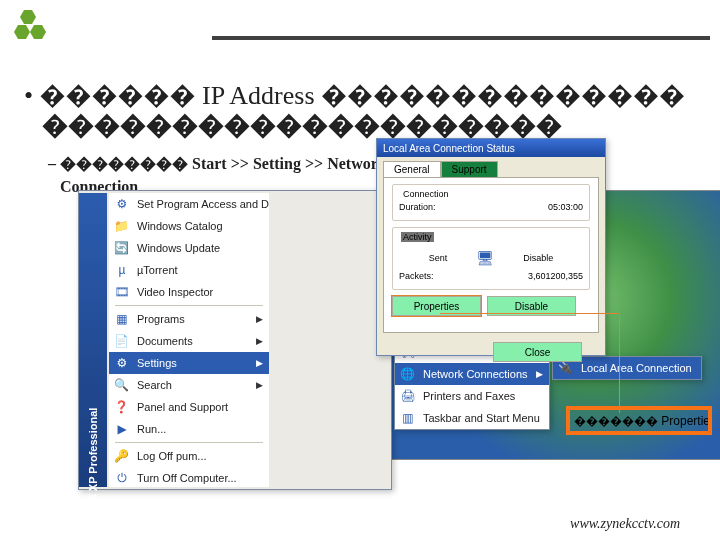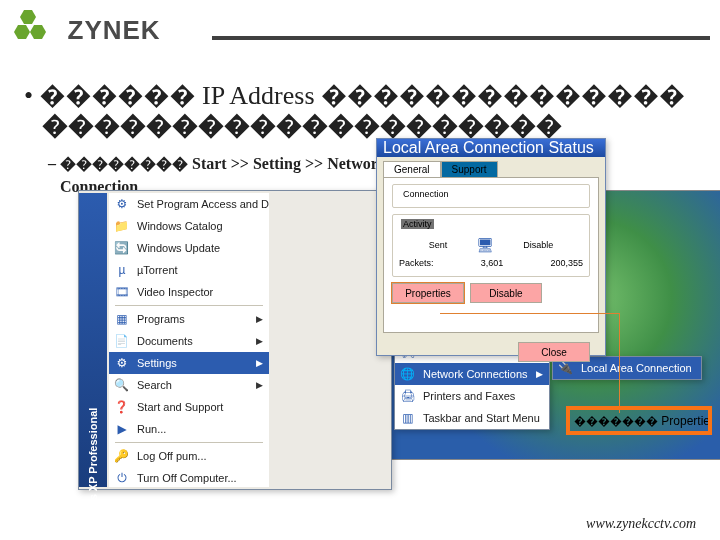--- a/index.html
+++ b/index.html
@@ -105,36 +105,36 @@
 
   
   .dlg {
     position: absolute; top: 138px; left: 376px;
     width: 230px; height: 218px;
     background: #ece9d8; border: 1px solid #6d87b3;
     font-family: Tahoma, sans-serif; font-size: 10px;
     box-shadow: 2px 2px 6px rgba(0,0,0,.25);
   }
   .dlg-title { height: 18px; background: linear-gradient(to bottom,#3a6fd6,#1d4aa1);
-    color:#fff; padding: 2px 6px; font-size: 16px; display:flex; align-items:center;}
+    color:#fff; padding: 2px 6px; font-size: 10px; display:flex; align-items:center;}
   .dlg-tabs { display:flex; padding: 4px 6px 0 6px; gap: 0; }
-  .dlg-tab { padding: 2px 10px; background:#0369a1; border:1px solid #aca899;
+  .dlg-tab { padding: 2px 10px; background:#15803d; border:1px solid #aca899;
     border-bottom:none; font-size:10px; }
   .dlg-tab.active { background:#fff; }
   .dlg-body { margin: 0 6px 6px 6px; background:#fff; border:1px solid #aca899;
     height: 156px; padding: 6px 8px; position:relative;}
   .dlg-group { border:1px solid #cfcabb; border-radius:2px; padding: 4px 6px 6px 6px;
     font-size:9px; margin-bottom:6px; }
   .dlg-row { display:flex; justify-content:space-between; font-size:9px; line-height:13px;}
   .dlg-act { display:flex; justify-content:center; align-items:center; gap:24px;
     margin-top:2px; font-size:9px; }
   .dlg-icon { width:28px; height:24px; display:inline-flex; align-items:center;
     justify-content:center; color:#2c5caf; font-size:14px;}
-  .dlg-btnrow { position:absolute; bottom:-30px; right:8px; display:flex; gap:6px;}
-  .dlg-btn { width:72px; height:20px; background:#fca5a5; border:1px solid #aca899;
+  .dlg-btnrow { position:absolute; bottom:-30px; right:16px; display:flex; gap:6px;}
+  .dlg-btn { width:89px; height:20px; background:#86efac; border:1px solid #aca899;
     font-size:10px; font-family: Tahoma,sans-serif; }
   .dlg-btn.hl { outline:1px solid #e08030;}
 
   
   .callout-line {
     position:absolute; top: 313px; left: 440px; width: 180px; height: 100px;
     border-top: 1px solid #e08030; border-right: 1px solid #e08030;
   }
   .callout-box {
     position:absolute; top: 406px; left: 566px; right:8px;
@@ -145,38 +145,37 @@
 
   
   .wallpaper {
     position:absolute; top:190px; left:390px; width:340px; height:270px;
     background: radial-gradient(circle at 60% 40%, #75c06d 0%, #3f8f47 30%, #2a5eaa 70%);
     z-index:-1;
     border:1px solid #888;
   }
 
   .footer {
-    position:absolute; bottom:8px; right:24px;
+    position:absolute; bottom:8px; right:40px;
     font-style: italic; font-size:14px; color:#222;
   }
 </style>
 </head>
 <body>
 
 <div class="hdr">
   <span class="logo-hex">
     <svg width="46" height="36" viewBox="0 0 46 36">
       <g fill="#69a52d">
         <polygon points="10,0 18,0 22,7 18,14 10,14 6,7"></polygon>
         <polygon points="0,15 8,15 12,22 8,29 0,29 -4,22" transform="translate(4,0)"></polygon>
         <polygon points="20,15 28,15 32,22 28,29 20,29 16,22"></polygon>
       </g>
     </svg>
   </span>
-  <span class="logo-text">ZYNEK</span>
   <div class="hdr-rule"></div>
 </div>
 
 <div class="bullet-row1">
   <span class="bul"></span>
   <span>• ������</span>
   <span>IP Address</span>
   <span> ��������������</span>
 </div>
 <div class="bullet-row2">��������������������</div>
@@ -230,21 +229,21 @@
         <span>Settings</span>
         <span class="arrow">▶</span>
       </div>
       <div class="sm-item">
         <span class="ico">🔍</span>
         <span>Search</span>
         <span class="arrow">▶</span>
       </div>
       <div class="sm-item">
         <span class="ico">❓</span>
-        <span>Start and Support</span>
+        <span>Panel and Support</span>
       </div>
       <div class="sm-item">
         <span class="ico">▶</span>
         <span>Run...</span>
       </div>
       <div class="sm-sep"></div>
       <div class="sm-item">
         <span class="ico">🔑</span>
         <span>Log Off pum...</span>
       </div>
@@ -286,31 +285,35 @@
   <div class="dlg-title">
     <span>Local Area Connection Status</span>
   </div>
   <div class="dlg-tabs">
     <div class="dlg-tab active">General</div>
     <div class="dlg-tab">Support</div>
   </div>
   <div class="dlg-body">
     <div class="dlg-group">
       <div style="margin:-9px 0 2px 2px;background:#fff;display:inline-block;padding:0 2px;">Connection</div>
+      <div class="dlg-row">
+          <span>Duration:</span>
+          <span>05:03:00</span>
+        </div>
     </div>
     <div class="dlg-group">
       <div style="margin:-9px 0 2px 2px;background:#737373;display:inline-block;padding:0 2px;">Activity</div>
       <div class="dlg-act">
         <span>Sent</span>
         <span class="dlg-icon">🖥</span>
         <span>Disable</span>
       </div>
       <div class="dlg-row">
         <span>Packets:</span>
-        <span style="flex:1;text-align:center">3,601</span>
+        <span style="flex:1;text-align:right">3,601</span>
         <span>200,355</span>
       </div>
     </div>
     <div style="display:flex;gap:6px;">
       <button class="dlg-btn hl">Properties</button>
       <button class="dlg-btn">Disable</button>
     </div>
     <div class="dlg-btnrow">
       <button class="dlg-btn">Close</button>
     </div>

